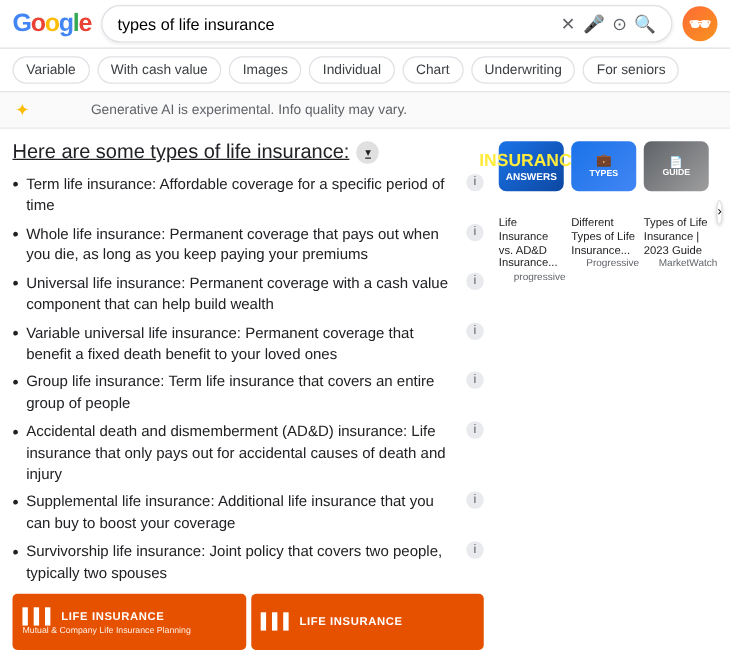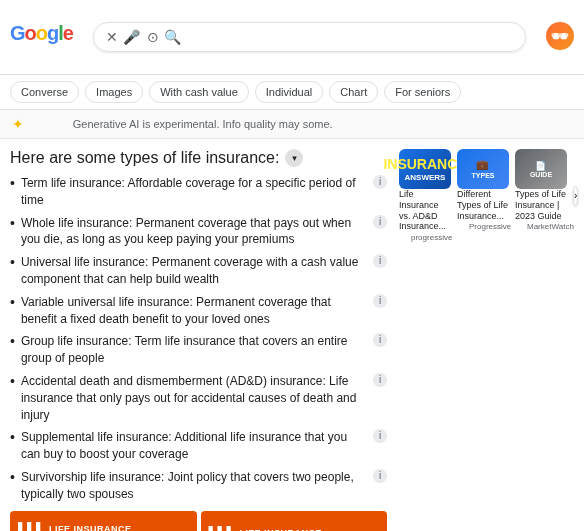--- a/index.html
+++ b/index.html
@@ -1,19 +1,19 @@
 <!DOCTYPE html>
 <html><head>
   <meta charset="utf-8">
   <style>
     * { box-sizing: border-box; margin: 0; padding: 0; }
     body { font-family: Arial, sans-serif; font-size: 13px; background: #fff; width: 584px; min-height: 531px; overflow-x: hidden; }
     
     
-    .header { display: flex; align-items: flex-start; padding: 22px 10px; border-bottom: 1px solid #e0e0e0; gap: 20px; }
+    .header { display: flex; align-items: center; padding: 4px 10px; border-bottom: 1px solid #e0e0e0; gap: 8px; }
     .google-logo { font-size: 20px; color: #4285f4; font-weight: bold; letter-spacing: -1px; }
     .google-logo span:nth-child(1) { color: #4285f4; }
     .google-logo span:nth-child(2) { color: #ea4335; }
     .google-logo span:nth-child(3) { color: #fbbc05; }
     .google-logo span:nth-child(4) { color: #4285f4; }
     .google-logo span:nth-child(5) { color: #34a853; }
     .google-logo span:nth-child(6) { color: #ea4335; }
     .search-bar { display: flex; align-items: center; border: 1px solid #dfe1e5; border-radius: 24px; padding: 6px 12px; flex: 1; gap: 6px; box-shadow: 0 1px 3px rgba(0,0,0,0.1); }
     .search-input { border: none; outline: none; flex: 1; font-size: 13px; }
     .search-icons { display: flex; gap: 6px; align-items: center; color: #5f6368; font-size: 14px; }
@@ -27,37 +27,37 @@
     
     .ai-notice { display: flex; align-items: center; gap: 6px; padding: 6px 12px; font-size: 11px; color: #5f6368; background: #fafafa; border-bottom: 1px solid #e8eaed; }
     .ai-icon { color: #fbbc05; font-size: 14px; }
     
     
     .main-content { display: flex; padding: 10px; gap: 12px; }
     .left-panel { flex: 1; }
     .right-panel { width: 175px; flex-shrink: 0; }
     
     
-    .section-title { font-size: 16px; font-weight: normal; color: #202124; margin-bottom: 8px; display: flex; align-items: center; gap: 6px; }
+    .section-title { font-size: 16px; font-weight: normal; color: #202124; margin-bottom: 8px; display: flex; align-items: center; gap: 6px; text-decoration: underline; }
     .dropdown-icon { background: #e0e0e0; border-radius: 50%; width: 18px; height: 18px; display: inline-flex; align-items: center; justify-content: center; font-size: 9px; cursor: pointer; }
     
     
     .bullet-list { list-style: none; padding: 0; }
     .bullet-list li { display: flex; align-items: flex-start; gap: 6px; margin-bottom: 6px; font-size: 12px; color: #202124; line-height: 1.4; }
     .bullet-list li::before { content: '•'; color: #202124; font-size: 14px; flex-shrink: 0; line-height: 1.2; }
     .info-icon { color: #5f6368; font-size: 10px; background: #e8eaed; border-radius: 50%; width: 14px; height: 14px; display: inline-flex; align-items: center; justify-content: center; flex-shrink: 0; }
     
     
     .image-cards { display: flex; gap: 6px; margin-bottom: 8px; }
     .image-card { width: 52px; cursor: pointer; }
     .image-card-img { width: 52px; height: 40px; border-radius: 6px; object-fit: cover; display: flex; align-items: center; justify-content: center; font-size: 8px; color: white; font-weight: bold; text-align: center; }
     .img1 { background: linear-gradient(135deg, #1a73e8, #0d47a1); }
     .img2 { background: linear-gradient(135deg, #1a73e8, #4285f4); }
     .img3 { background: linear-gradient(135deg, #5f6368, #9e9e9e); }
-    .image-card-label { font-size: 9px; color: #202124; margin-top: 0; line-height: 1.2; }
+    .image-card-label { font-size: 9px; color: #202124; margin-top: 20px; line-height: 1.2; }
     .image-card-source { display: flex; align-items: flex-start; gap: 12px; font-size: 8px; color: #5f6368; margin-top: 1px; }
     .source-dot { width: 8px; height: 8px; border-radius: 50%; }
     .prog-dot { background: #1a73e8; }
     .mw-dot { background: #e53935; }
     .nav-arrow { width: 20px; height: 20px; border-radius: 50%; background: #fff; border: 1px solid #e0e0e0; display: flex; align-items: center; justify-content: center; font-size: 10px; cursor: pointer; align-self: center; box-shadow: 0 1px 3px rgba(0,0,0,0.2); }
     
     
     .insurance-grid { display: grid; grid-template-columns: 1fr 1fr; gap: 4px; margin-top: 8px; }
     .ins-card { padding: 8px; border-radius: 4px; color: white; cursor: pointer; min-height: 45px; display: flex; flex-direction: column; justify-content: center; }
     .ins-card.orange { background: #e65100; }
@@ -65,55 +65,59 @@
     .ins-card-subtitle { font-size: 7px; opacity: 0.9; margin-top: 1px; }
   </style>
 </head>
 <body>
 
 <div class="header">
   <div class="google-logo">
     <span>G</span><span>o</span><span>o</span><span>g</span><span>l</span><span>e</span>
   </div>
   <div class="search-bar">
+    <input class="search-input" value="types of life insurance" readonly="" style="">
     <div class="search-icons">
       <span style="cursor:pointer;color:#5f6368;">✕</span>
       <span style="cursor:pointer;">🎤</span>
       <span style="cursor:pointer;">⊙</span>
       <span style="cursor:pointer;color:#4285f4;">🔍</span>
     </div>
   </div>
   <div class="avatar"></div>
 </div>
 
 <div class="filter-bar">
   <div class="filter-chip">
-      <span>Converse</span>
+      <span>Variable</span>
+    </div>
+  <div class="filter-chip">
+      <span>With cash value</span>
     </div>
   <div class="filter-chip">
       <span>Images</span>
     </div>
   <div class="filter-chip">
-      <span>With cash value</span>
-    </div>
-  <div class="filter-chip">
       <span>Individual</span>
     </div>
   <div class="filter-chip">
       <span>Chart</span>
+    </div>
+  <div class="filter-chip">
+      <span>Underwriting</span>
     </div>
   <div class="filter-chip">
       <span>For seniors</span>
     </div>
 
 </div>
 
 <div class="ai-notice">
   <span class="ai-icon">✦</span>
-  <span><span style="font-weight:500;padding-left:43px;">Generative AI is experimental.</span> <span>Info quality may some.</span></span>
+  <span><span style="font-weight:500;padding-left:43px;">Generative AI is experimental.</span> <span>Info quality may vary.</span></span>
 </div>
 
 <div class="main-content">
   <div class="left-panel">
     <div class="section-title">
       <span>Here are some types of life insurance:</span>
       <span class="dropdown-icon">▾</span>
     </div>
 
     <ul class="bullet-list">

